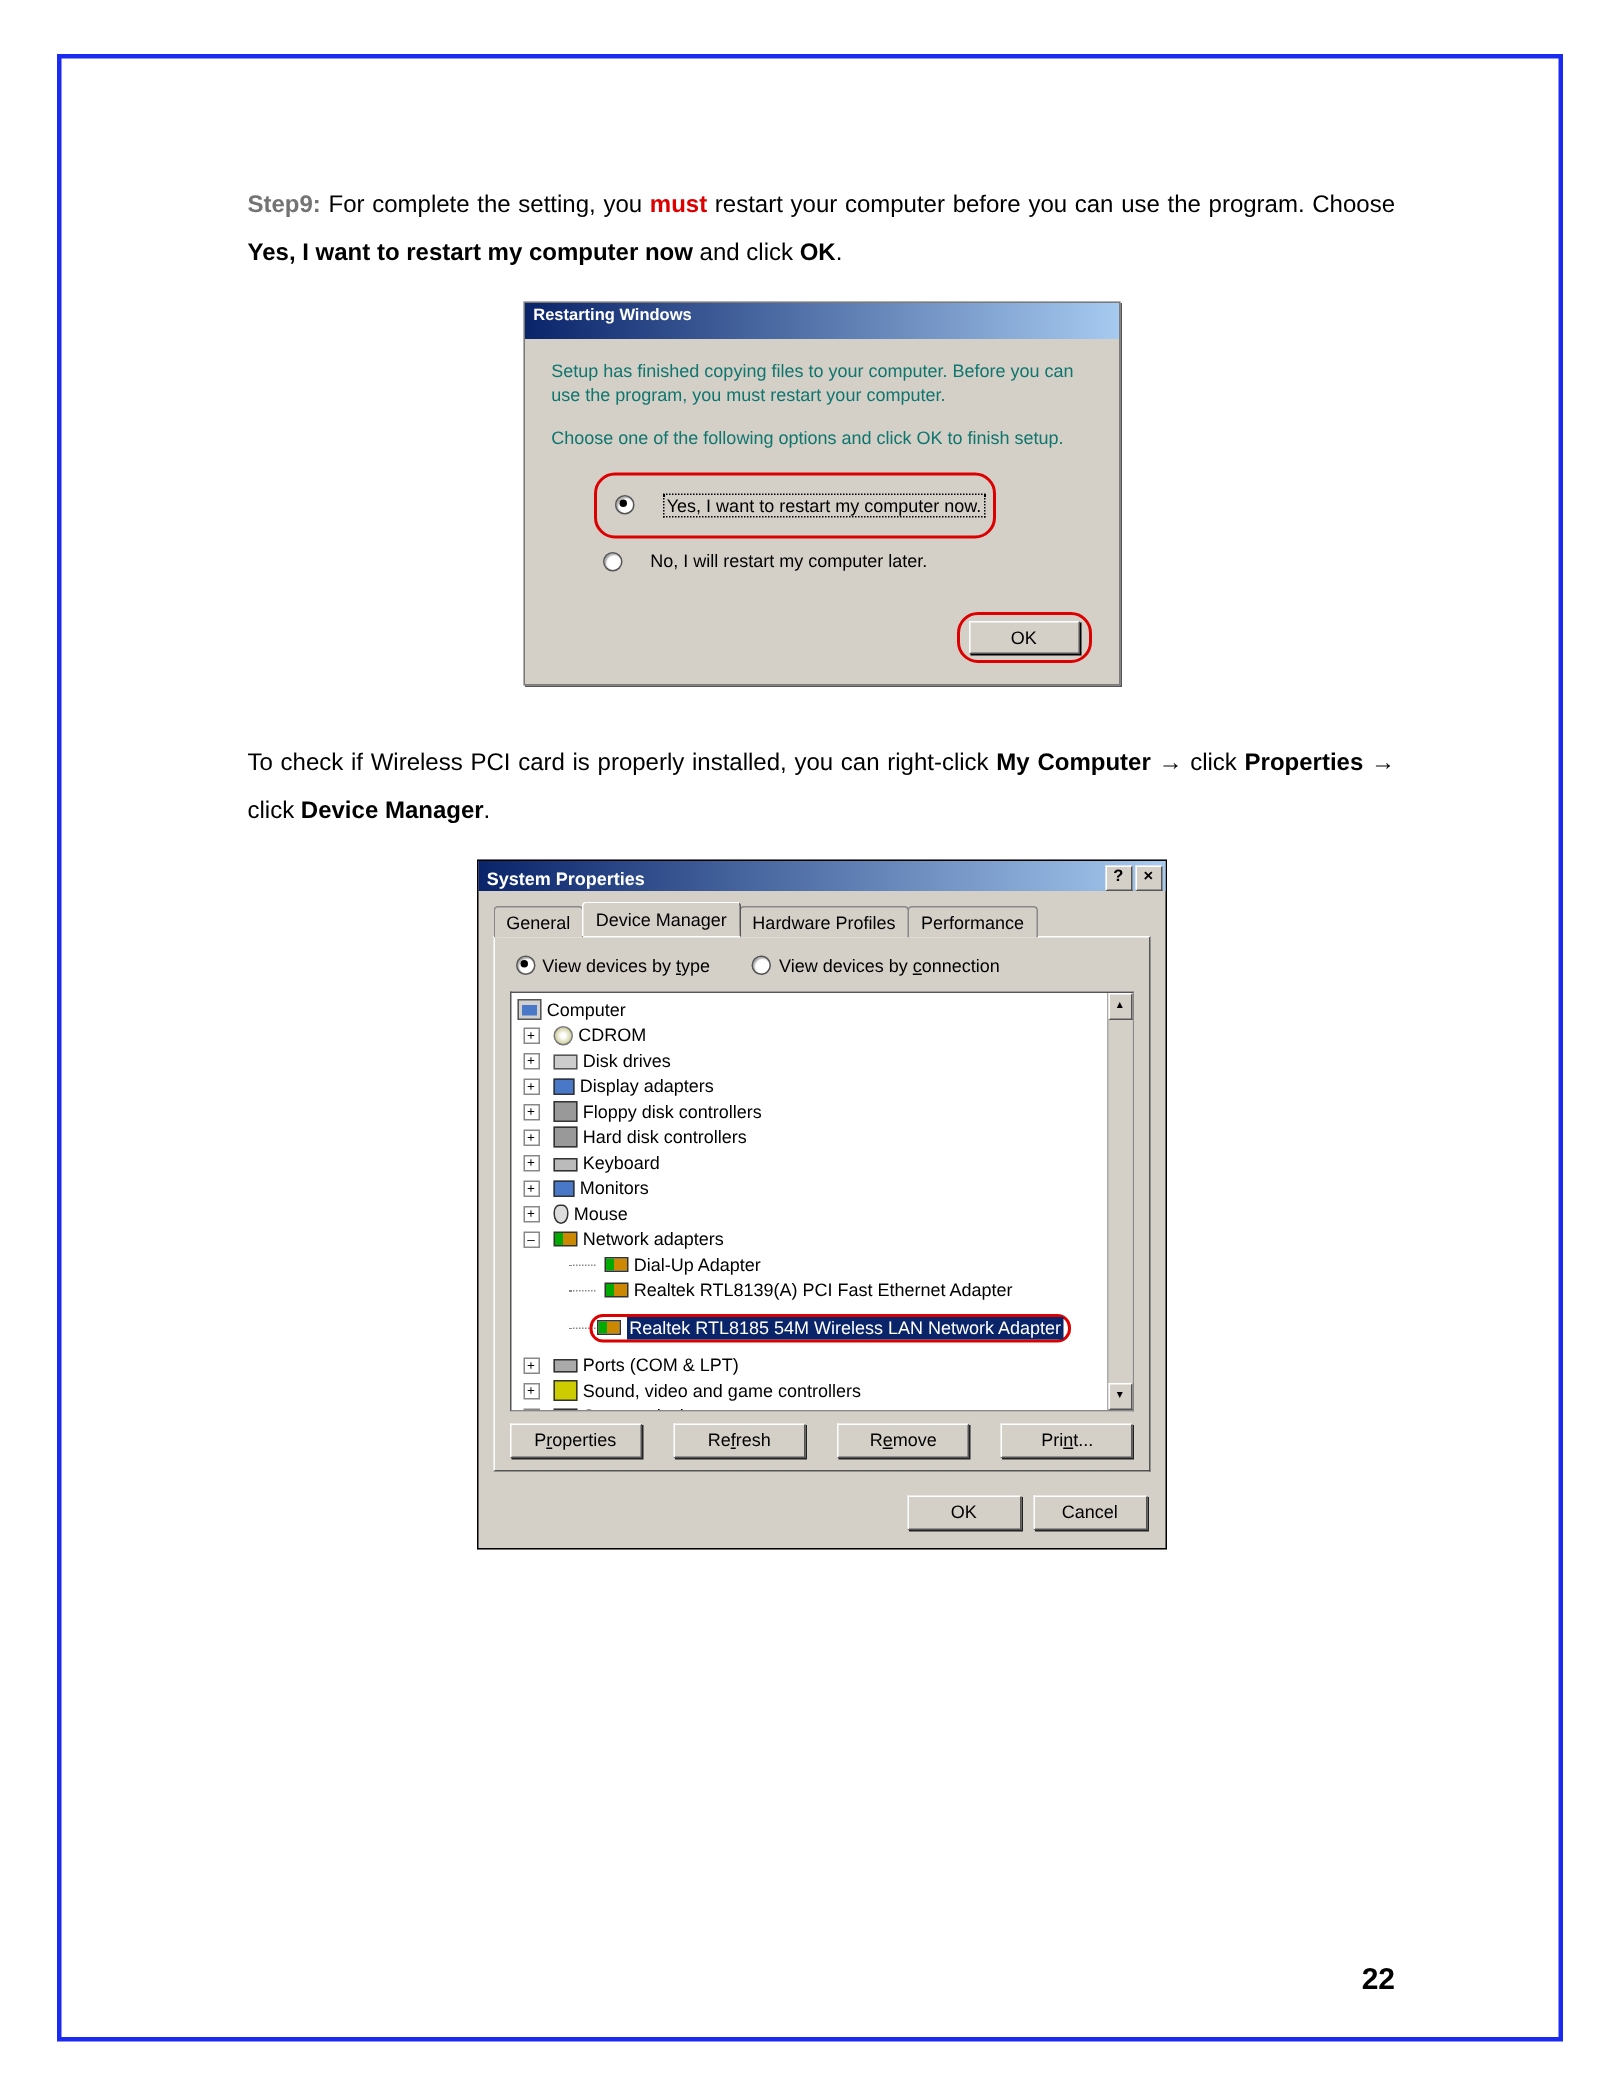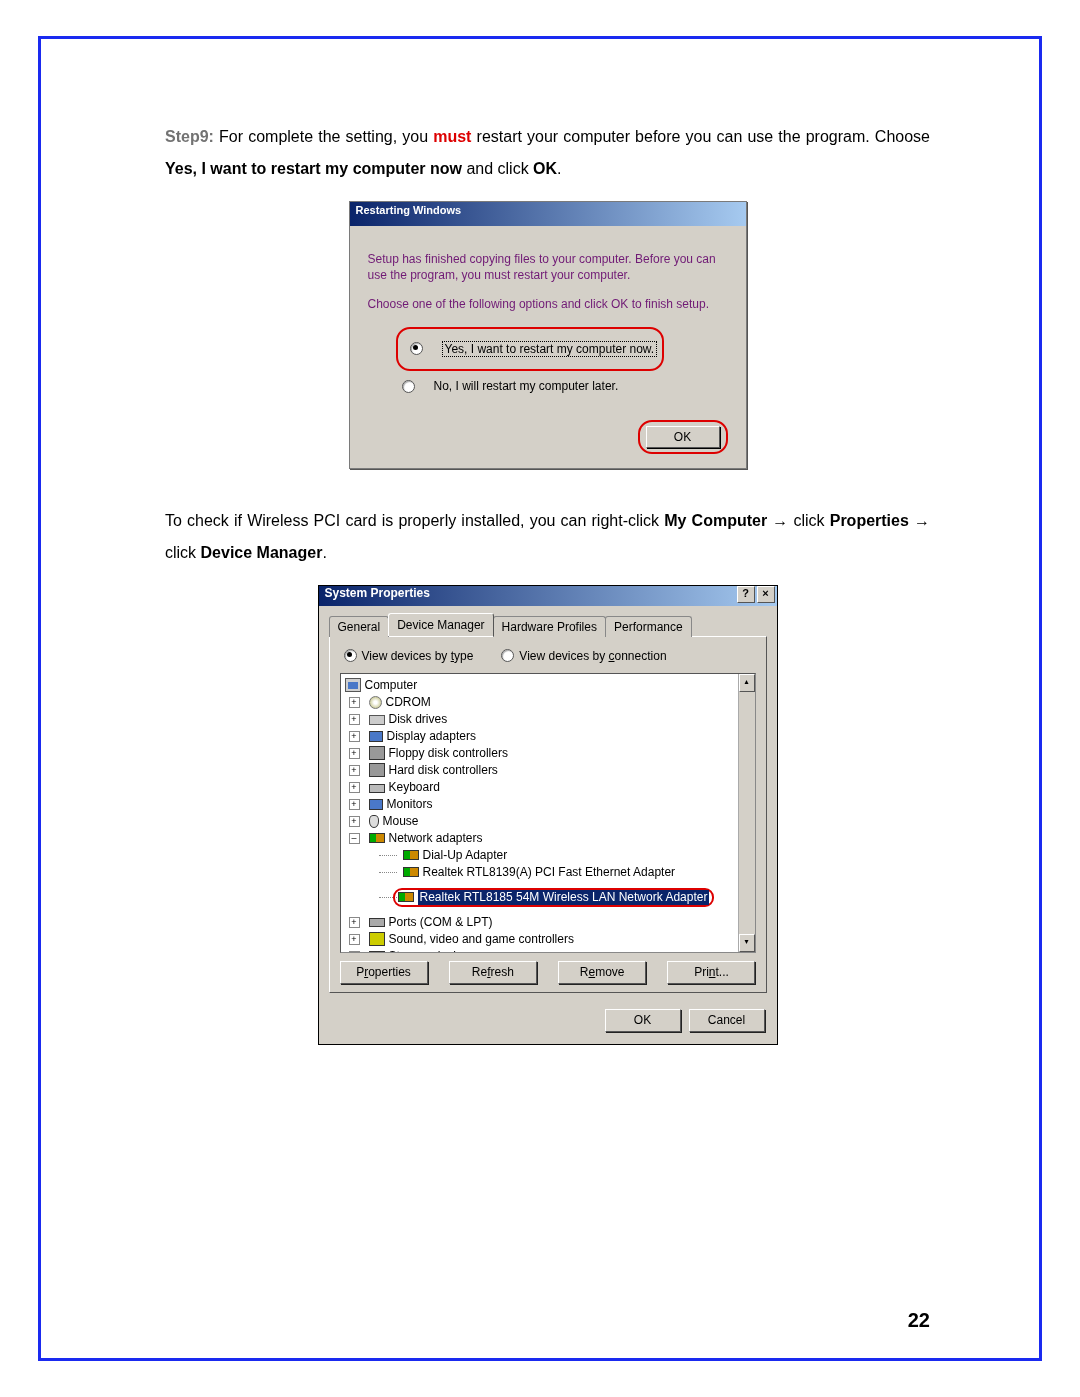--- a/index.html
+++ b/index.html
@@ -9,35 +9,35 @@
 .body-text{text-align:justify}
 .step-label{color:#737373;font-weight:700}
 .must{color:#d00;font-weight:700}
 .bold{font-weight:700}
 .page-num{position:absolute;right:150px;bottom:65px;font-weight:700;font-size:20px}
 
 
 .dlg{width:396px;margin:6px auto 0;border:1px solid #7a7a7a;background:#d4d0c8;font-family:Tahoma,Arial,sans-serif;font-size:12px;line-height:1.2;box-shadow:1px 1px 0 #555}
 .dlg .titlebar{height:20px;background:linear-gradient(to right,#0a246a,#a6caf0);color:#fff;padding:2px 6px;font-weight:700;font-size:11px}
 .dlg .client{padding:14px 18px 4px}
-.dlg .para{margin:12px 0 14px;color:#701a75;line-height:1.3}
+.dlg .para{margin:0 0 14px;color:#0f766e;line-height:1.3}
 .dlg .opt-group{border:2px solid #d00;border-radius:14px;padding:8px 12px;margin:8px 6px 8px 28px;width:240px}
 .dlg .radio-row{display:flex;align-items:center;gap:19px;margin:4px 0}
 .dlg .radio-row.plain{margin-left:34px;margin-top:8px;margin-bottom:18px}
 .dlg .radio{width:11px;height:11px;border-radius:50%;border:1px solid #555;background:#fff;box-shadow:inset 1px 1px 1px #aaa;position:relative;flex:0 0 auto}
 .dlg .radio.selected::after{content:"";position:absolute;left:2px;top:2px;width:5px;height:5px;border-radius:50%;background:#000}
 .dlg .opt-label{white-space:nowrap}
 .dlg .opt-label.dotted{border:1px dotted #000;padding:0 2px}
 .dlg .btn-row{display:flex;justify-content:flex-end;padding:4px 18px 14px}
 .dlg .btn-ok-wrap{border:2px solid #d00;border-radius:14px;padding:4px 6px}
 .dlg button.winbtn{width:74px;height:22px;background:#d4d0c8;border:1px solid #555;border-top-color:#fff;border-left-color:#fff;font-family:inherit;font-size:12px;box-shadow:1px 1px 0 #000}
 
 
 .sys{width:458px;margin:6px auto 0;border:1px solid #000;background:#d4d0c8;font-family:Tahoma,Arial,sans-serif;font-size:12px;line-height:1.2}
-.sys .titlebar{height:20px;background:linear-gradient(to right,#0a246a,#a6caf0);color:#fff;font-weight:700;font-size:12px;display:flex;align-items:flex-start;justify-content:space-between;padding:0 2px 0 6px}
+.sys .titlebar{height:20px;background:linear-gradient(to right,#0a246a,#a6caf0);color:#fff;font-weight:700;font-size:12px;display:flex;align-items:flex-end;justify-content:space-between;padding:0 2px 0 6px}
 .sys .title-btns{display:flex;gap:2px}
 .sys .tbtn{width:16px;height:15px;background:#d4d0c8;border:1px solid #555;border-top-color:#fff;border-left-color:#fff;font-size:11px;font-weight:700;text-align:center;line-height:13px;color:#000}
 .sys .tabs{display:flex;align-items:flex-end;margin:8px 10px 0;height:22px}
 .sys .tab{padding:3px 8px 2px;border:1px solid #888;border-bottom:none;background:#d4d0c8;border-top-left-radius:3px;border-top-right-radius:3px;margin-right:-1px;position:relative;top:1px}
 .sys .tab.active{background:#d4d0c8;border-color:#fff #555 #d4d0c8 #fff;z-index:2;top:0;padding-top:4px;padding-bottom:3px}
 .sys .tab-panel{margin:0 10px 8px;border:1px solid #555;border-top-color:#fff;border-left-color:#fff;padding:10px 10px 8px;background:#d4d0c8}
 .sys .view-row{display:flex;gap:28px;align-items:center;margin:2px 4px 10px}
 .sys .view-row .radio{width:11px;height:11px;border-radius:50%;border:1px solid #555;background:#fff;box-shadow:inset 1px 1px 1px #aaa;position:relative;flex:0 0 auto;margin-right:5px}
 .sys .view-row .radio.selected::after{content:"";position:absolute;left:2px;top:2px;width:5px;height:5px;border-radius:50%;background:#000}
 .sys .view-opt{display:flex;align-items:center}

